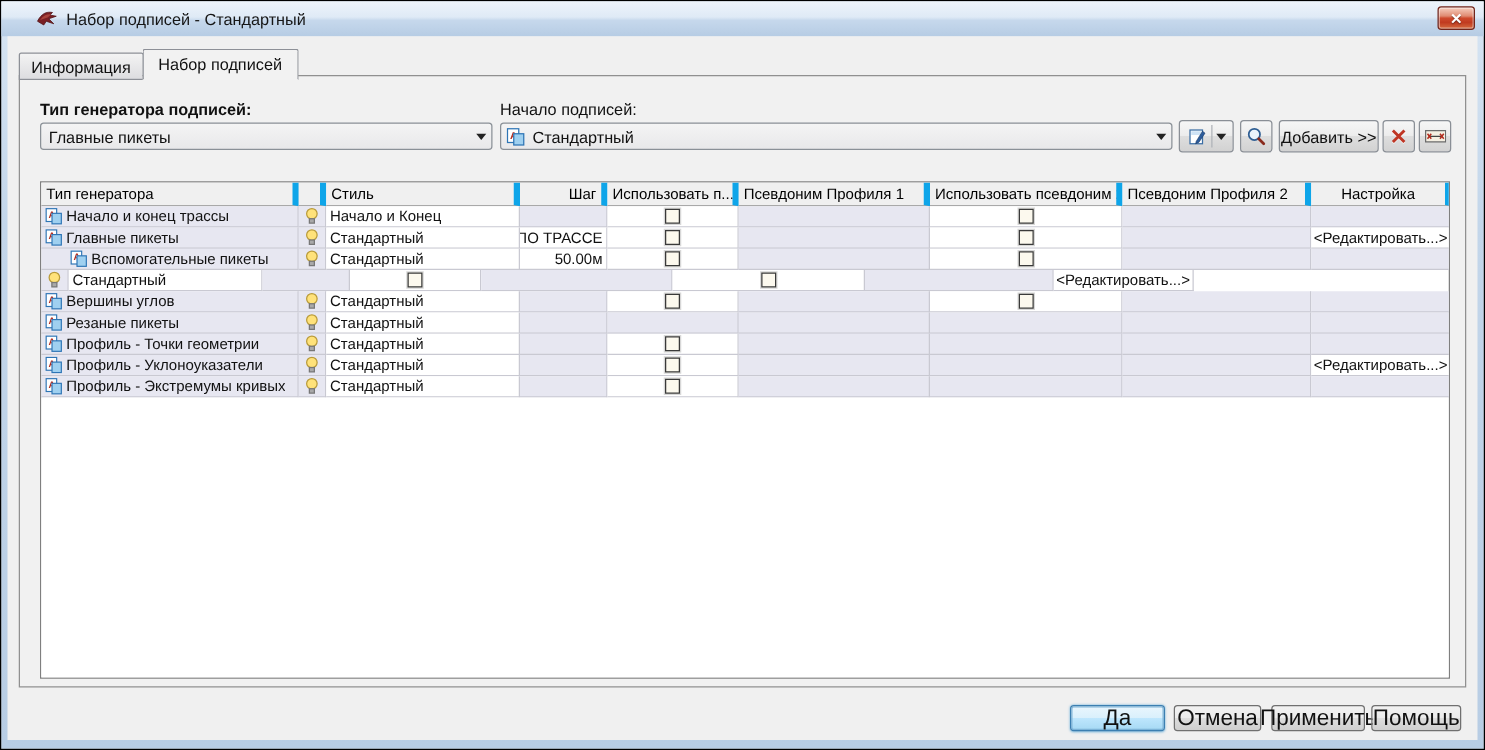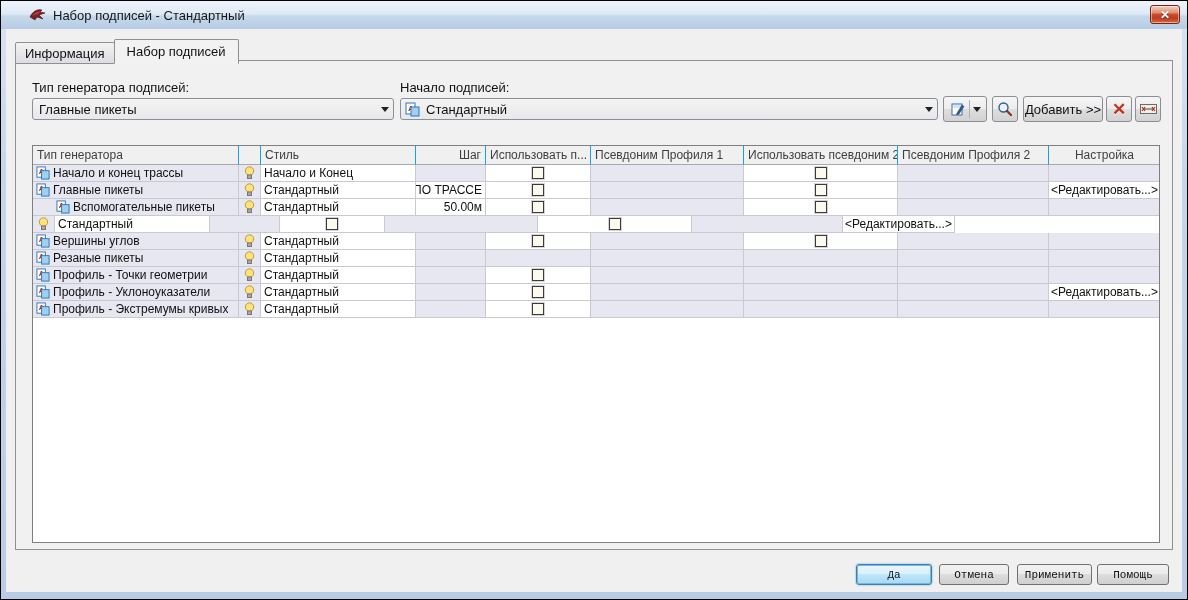--- a/index.html
+++ b/index.html
@@ -19,21 +19,21 @@
   .client { position:absolute; left:5px; right:5px; top:28px; bottom:7px; background:#f0f0f0; }
   
   .tabstrip { position:absolute; left:9px; top:10px; height:22px; z-index:3; }
   .tab { display:inline-block; vertical-align:bottom; font-size:13px; color:#111; border:1px solid #8d9097;
          border-radius:2px 2px 0 0; padding:3px 9px 2px; background:linear-gradient(180deg,#f3f3f3,#dddde0);
          margin-right:-1px; cursor:default; }
   .tab.active { background:#f2f2f2; padding:4px 12px 4px; position:relative; z-index:4; border-bottom:1px solid #f2f2f2; }
   .tabpanel { position:absolute; left:9px; right:9px; top:31px; bottom:42px; border:1px solid #909090; background:#f1f1f1; z-index:2; }
   
   .fld-label { position:absolute; font-size:13px; color:#111; white-space:nowrap; }
-  #lbl-generator { left:16px; top:19px; }
+  #lbl-generator { left:16px; top:19px;font-weight:bold; }
   #lbl-style { left:384px; top:19px; }
   .combo { position:absolute; height:22px; border:1px solid #8a9097; border-radius:3px;
            background:linear-gradient(180deg,#f4f4f4,#e8e8ea); display:flex; align-items:center; font-size:13px; color:#111; cursor:default; }
   #combo-generator { left:16px; top:37px; width:362px; }
   #combo-style { left:384px; top:37px; width:538px; }
   .combo .val { flex:1; padding:0 6px; white-space:nowrap; overflow:hidden; }
   .combo .arrow-zone { width:17px; align-self:stretch; display:flex; align-items:center; justify-content:center; }
   .arrow-glyph { width:0; height:0; border-left:4px solid transparent; border-right:4px solid transparent; border-top:5px solid #222; }
   .combo .style-ic { margin-left:4px; }
   
@@ -44,37 +44,37 @@
   #btn-edit .split-div { width:1px; align-self:stretch; background:#aeb2b8; margin:3px 3px; }
   #btn-magnifier { left:976px; width:26px; }
   #btn-add { left:1007px; width:80px; font-size:13px; color:#111; }
   #btn-delete { left:1090px; width:26px; }
   #btn-pick { left:1119px; width:26px; }
   .xglyph { color:#bf3625; font-size:17px; font-weight:bold; line-height:1; text-shadow:0 1px 0 rgba(255,255,255,.6); }
   
   .grid { position:absolute; left:16px; top:84px; width:1128px; height:398px; border:1px solid #7f7f7f;
           background:#fff; display:flex; flex-direction:column; overflow:hidden; }
   .grid-header { display:flex; height:19px; flex:none; }
-  .gh-cell { flex:none; background:#f0f0f0; border-right:1px solid #0ea5e9; border-bottom:1px solid #a9a9a9;
-             font-size:12px; color:#404040; padding:2px 4px 0; white-space:nowrap; overflow:hidden; }
+  .gh-cell { flex:none; background:#f0f0f0; border-right:5px solid #0ea5e9; border-bottom:1px solid #a9a9a9;
+             font-size:12px; color:#000000; padding:2px 4px 0; white-space:nowrap; overflow:hidden; }
   .grid-row { display:flex; height:17px; flex:none; }
   .g-cell { flex:none; background:#e7e7f1; border-right:1px solid #c9c9d2; border-bottom:1px solid #c9c9d2;
             font-size:12px; color:#111; padding:0 3px; white-space:nowrap; overflow:hidden;
             display:flex; align-items:center; }
   .g-cell.white { background:#fff; }
   .g-cell.right { justify-content:flex-end; }
   .g-cell.center { justify-content:center; }
   .cb { width:12px; height:12px; background:#fcf9ee; border:1px solid #3a3a3a; box-shadow:0 0 0 1px #d7d7d7; }
   .type-label { overflow:hidden; white-space:nowrap; }
   .grid-filler { flex:1; background:#fff; }
   .row-ic { flex:none; margin-right:3px; }
   
-  .fbtn { position:absolute; top:535px; height:21px; border:1px solid #707070; border-radius:3px; font-size:11px; color:#111;
+  .fbtn { position:absolute; top:535px; height:21px; border:1px solid #707070; border-radius:3px; font-size:18px; color:#111;
           background:linear-gradient(180deg,#f2f2f2 0%,#ebebeb 49%,#dddddd 50%,#cfcfcf 100%);
-          display:flex; align-items:center; justify-content:center; font-family:Liberation Mono, monospace; cursor:default;text-align:right; }
+          display:flex; align-items:center; justify-content:center; font-family:Liberation Sans, sans-serif; cursor:default;text-align:right; }
   #btn-ok { left:850px; width:76px; border-color:#3c7fb1;
             background:linear-gradient(180deg,#eaf6fd 0%,#d9f0fc 49%,#bee6fd 50%,#a6d9f4 100%);
             box-shadow:0 0 0 1px #7eb4d8 inset, 0 0 2px #59a6d6; }
   #btn-cancel { left:933px; width:70px; }
   #btn-apply { left:1011px; width:75px; }
   #btn-help { left:1091px; width:72px; }
 </style>
 </head>
 <body>
 

